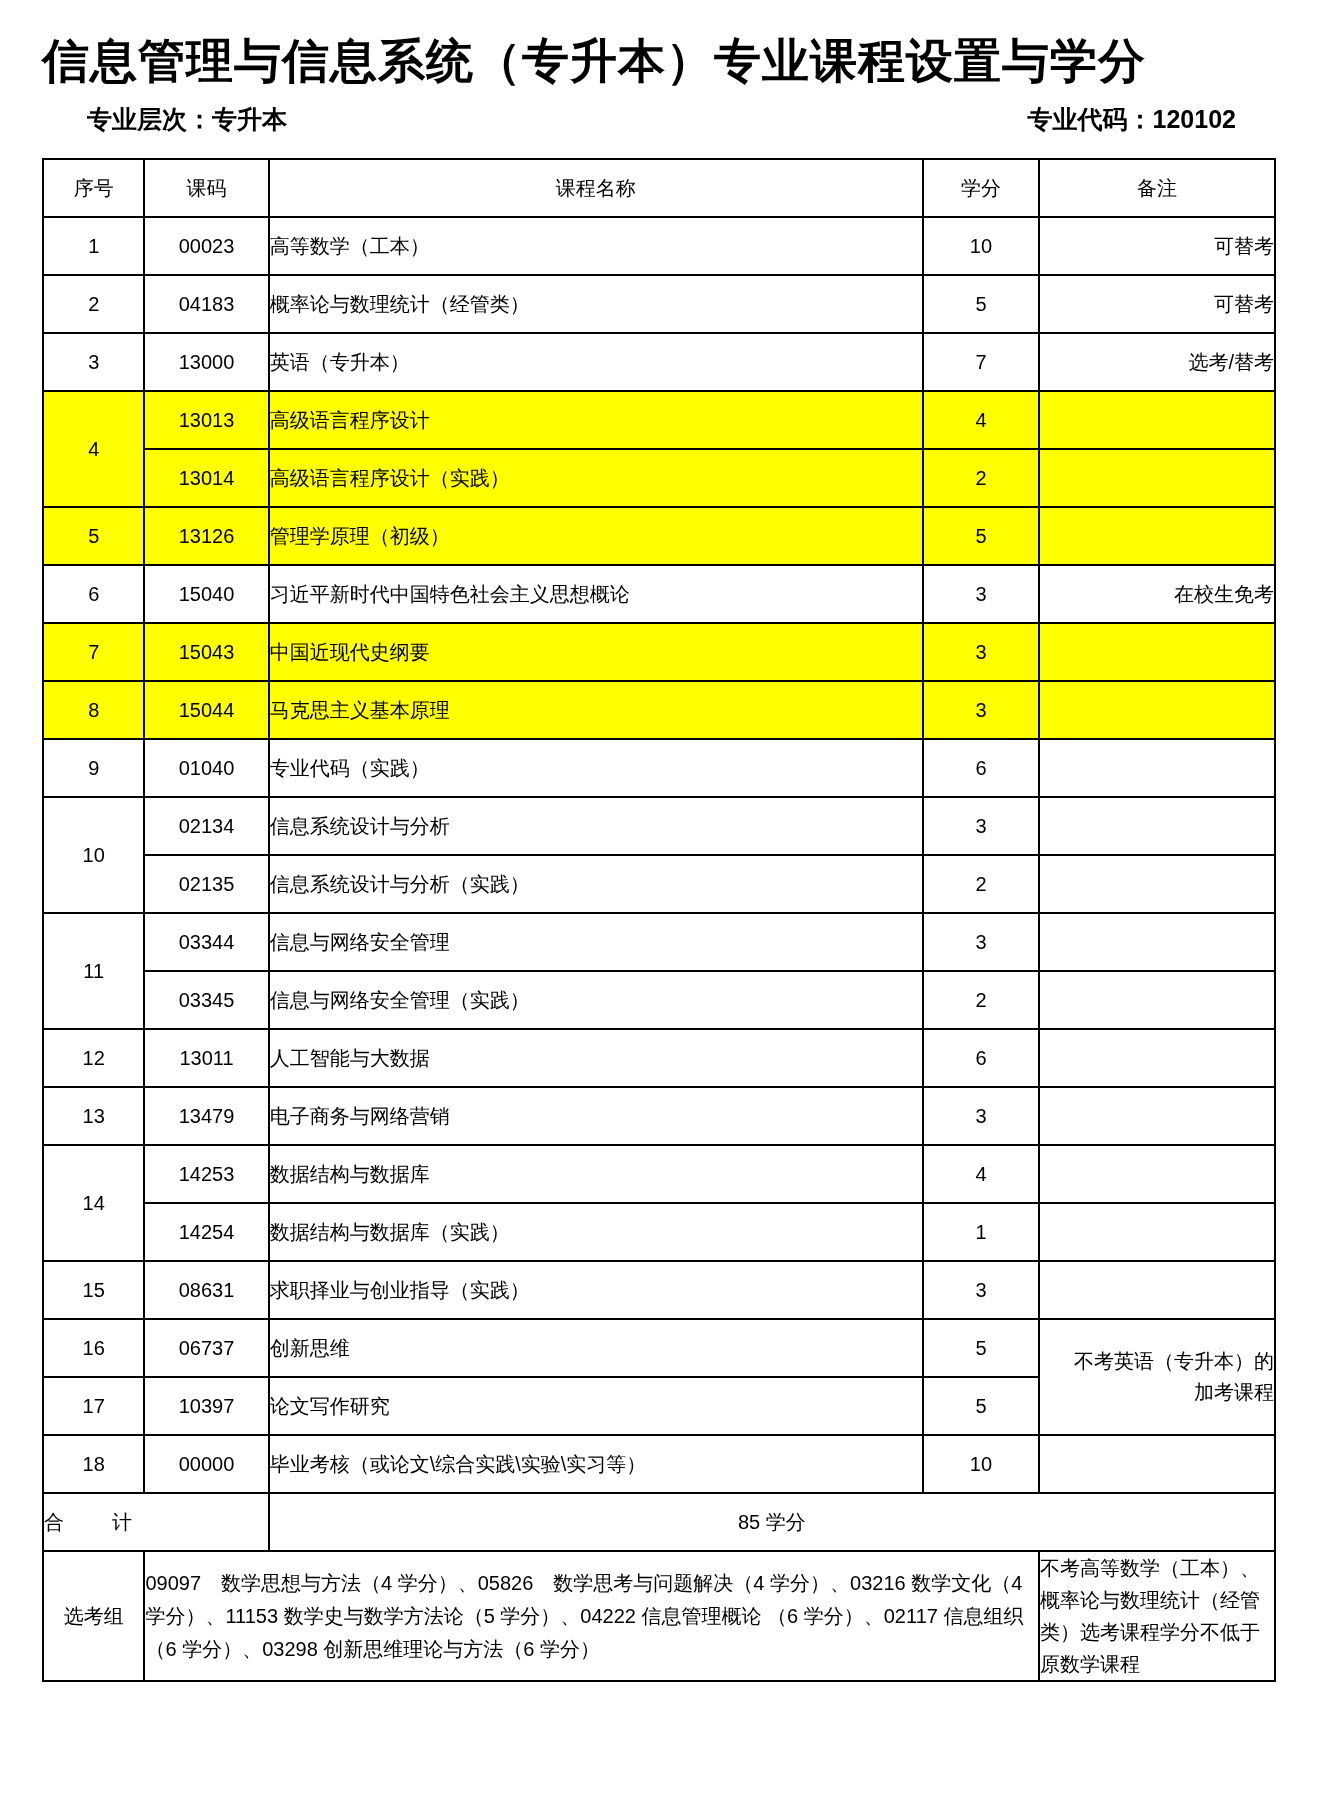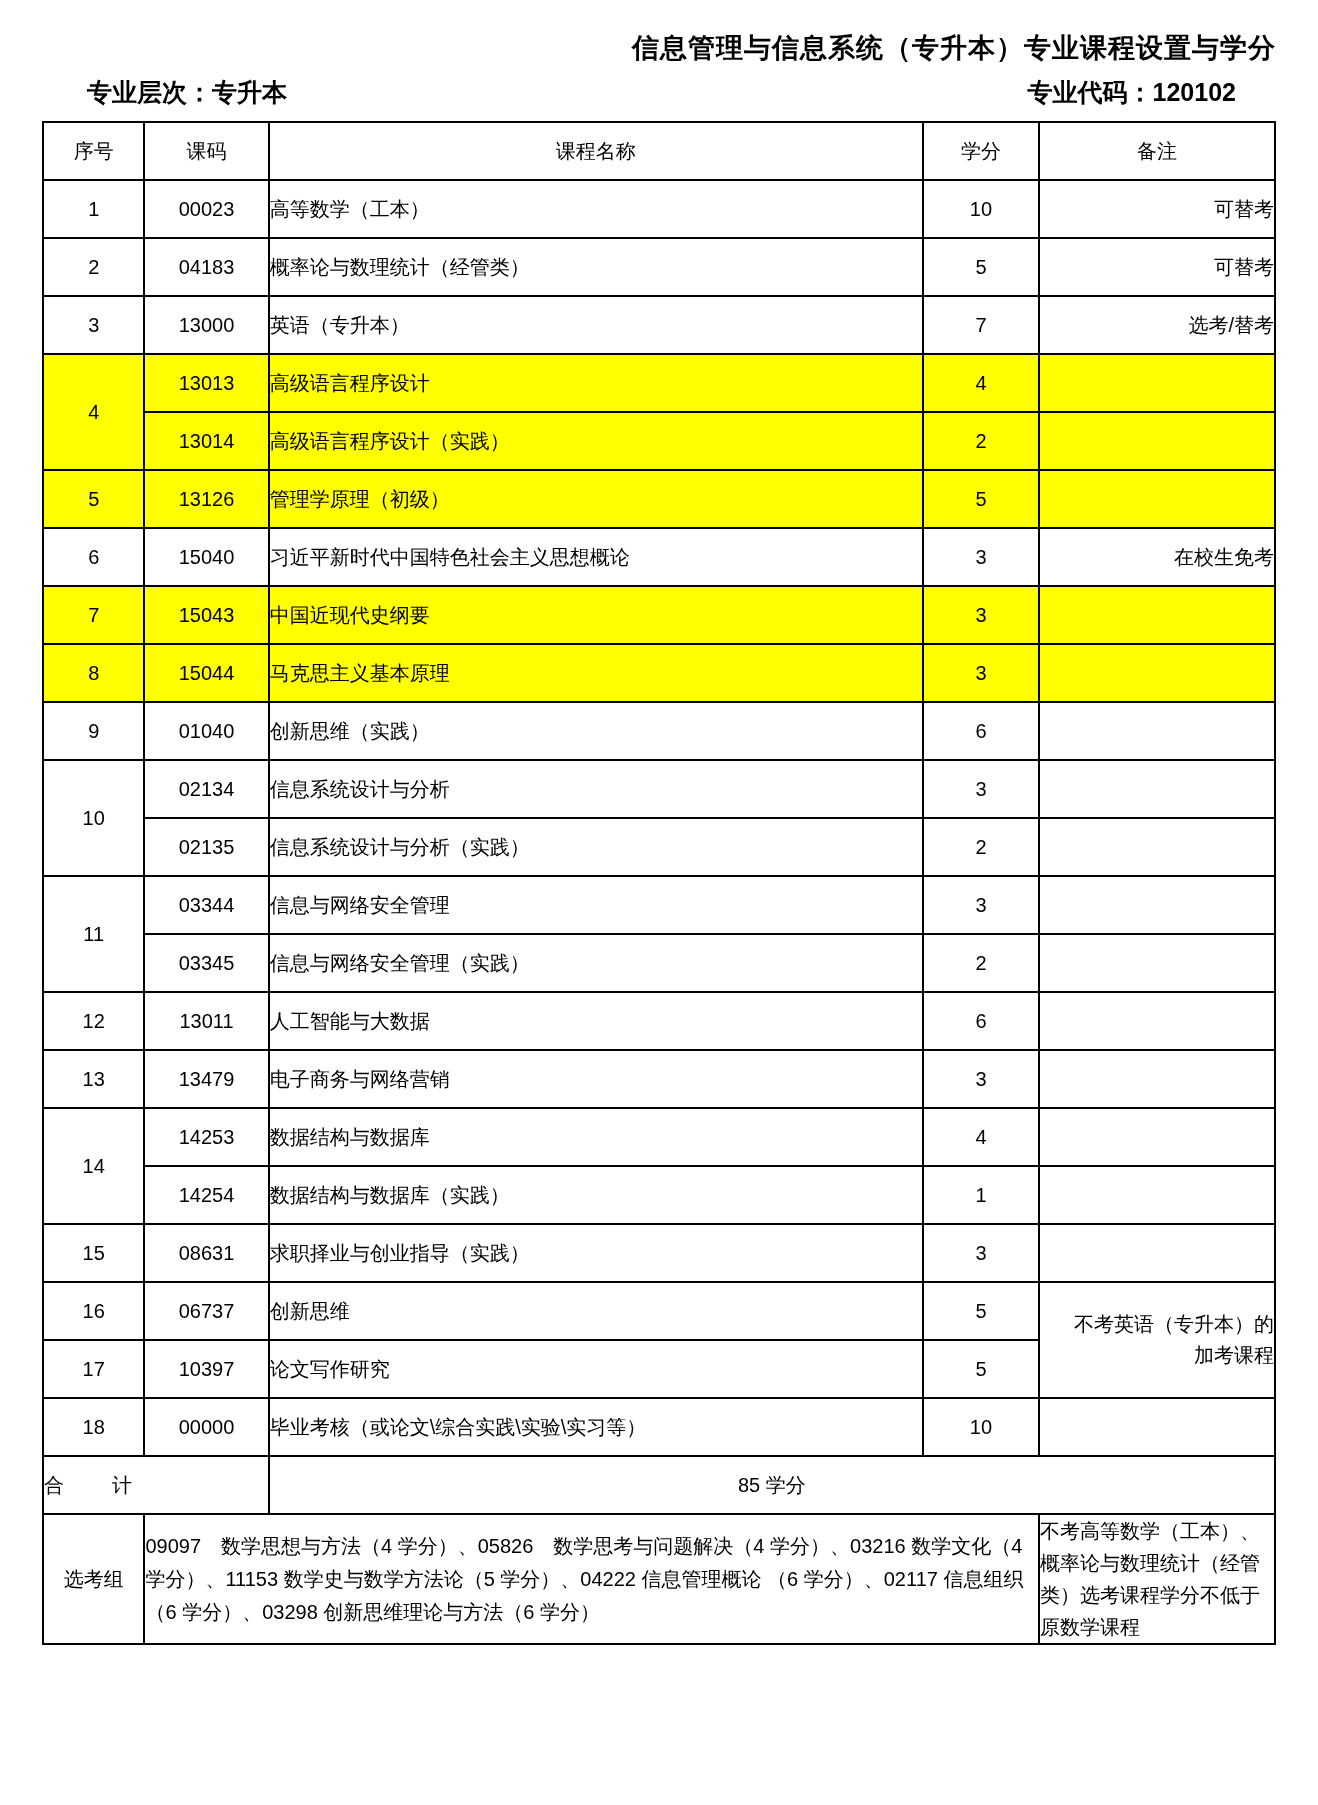--- a/index.html
+++ b/index.html
@@ -12,35 +12,35 @@
     min-height: 1805px;
     font-family: "Liberation Sans", sans-serif;
     color: #000000;
   }
   .page {
     width: 1318px;
     box-sizing: border-box;
     padding: 22px 42px 20px 42px;
   }
   .doc-title {
-    text-align: right;
-    font-size: 27px;
+    text-align: left;
+    font-size: 47px;
     font-weight: bold;
     letter-spacing: 1px;
     margin: 8px 0 10px 0;
     white-space: nowrap;
   }
   .subtitle-row {
     display: flex;
     justify-content: space-between;
     align-items: flex-end;
     font-size: 25px;
     font-weight: bold;
     padding: 0 40px 0 45px;
-    margin-bottom: 12px;
+    margin-bottom: 22px;
   }
   table.course {
     border-collapse: collapse;
     width: 1234px;
     margin: 0 auto;
     table-layout: fixed;
   }
   table.course td, table.course th {
     border: 2px solid #000000;
     font-size: 20px;
@@ -185,21 +185,21 @@
         <td class="c-no">8</td>
         <td class="c-code">15044</td>
         <td class="c-name">马克思主义基本原理</td>
         <td class="c-cred">3</td>
         <td class="c-note"></td>
       </tr>
 
       <tr>
         <td class="c-no">9</td>
         <td class="c-code">01040</td>
-        <td class="c-name">创新思维（实践）</td>
+        <td class="c-name">专业代码（实践）</td>
         <td class="c-cred">6</td>
         <td class="c-note"></td>
       </tr>
 
       <tr>
         <td class="c-no" rowspan="2">10</td>
         <td class="c-code">02134</td>
         <td class="c-name">信息系统设计与分析</td>
         <td class="c-cred">3</td>
         <td class="c-note"></td>

